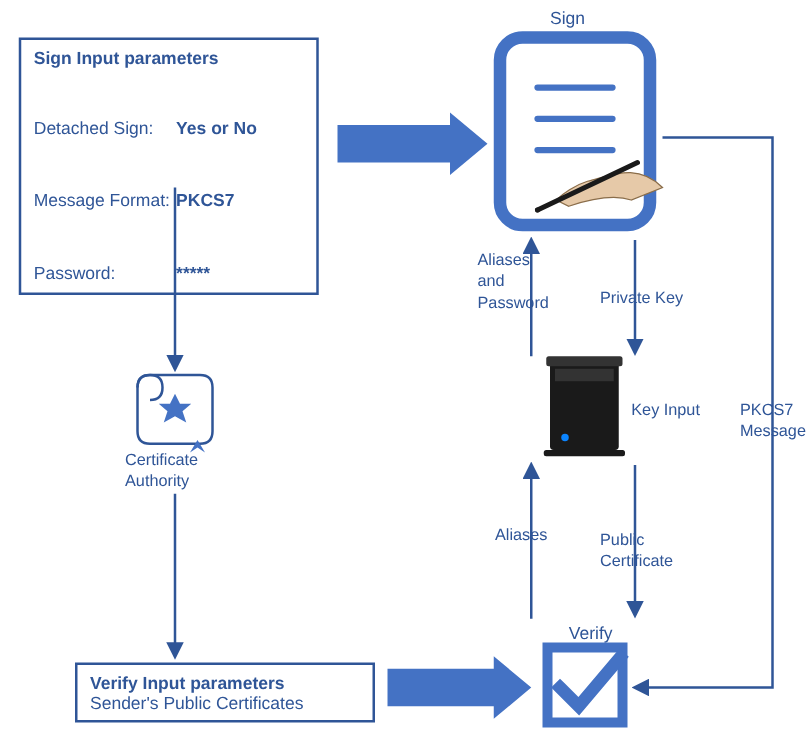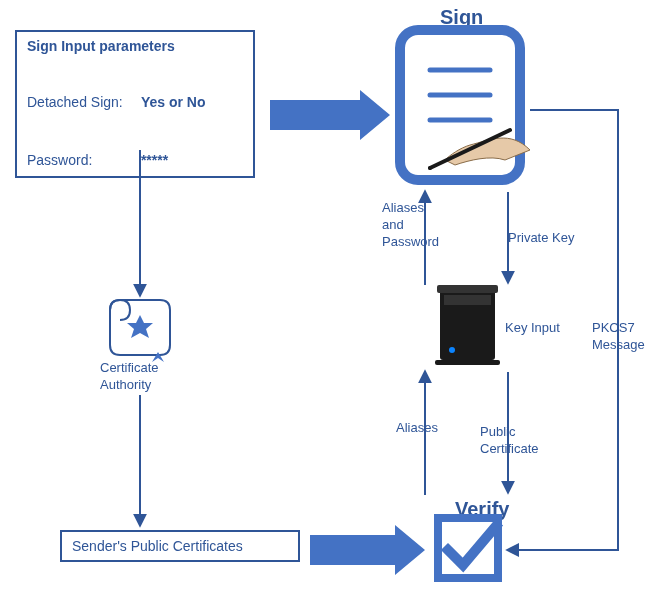--- a/index.html
+++ b/index.html
@@ -29,59 +29,64 @@
   .param-label { display: inline-block; width: 110px; }
   .param-value { font-weight: bold; }
   .label {
     position: absolute;
     color: #2f5597;
     font-size: 13px;
     line-height: 1.3;
   }
   .heading {
     position: absolute;
-    font-weight: bold;
+    font-weight: normal;
     color: #2f5597;
-    font-size: 20px;
+    font-size: 14px;
   }
   svg.overlay {
     position: absolute;
     left: 0; top: 0;
     width: 648px; height: 601px;
     pointer-events: none;
   }
 </style>
 </head>
 <body>
 
 <div class="box" style="left:15px; top:30px; width:240px;">
   <div class="box-title">Sign Input parameters</div>
   <div class="param-row">
     <span class="param-label">Detached Sign:</span>
     <span class="param-value">Yes or No</span>
   </div>
   <div class="param-row">
+    <span class="param-label">Message Format:</span>
+    <span class="param-value">PKCS7</span>
+  </div>
+  <div class="param-row">
     <span class="param-label">Password:</span>
     <span class="param-value">*****</span>
   </div>
 </div>
 
 <div class="box" style="left:60px; top:530px; width:240px;">
+  <div style="font-weight:bold;">Verify Input parameters</div>
   <div>Sender's Public Certificates</div>
 </div>
 
 <div class="heading" style="left:440px; top:6px;">Sign</div>
 <div class="heading" style="left:455px; top:498px;">Verify</div>
 
 <div class="label" style="left:100px; top:360px; width:80px; white-space:pre-line;">Certificate
 Authority</div>
 <div class="label" style="left:382px; top:200px; width:70px; white-space:pre-line;">Aliases
 and
 Password</div>
-<div class="label" style="left:508px; top:230px; width:80px;">Private Key</div>
+<div class="label" style="left:480px; top:230px; width:80px;">Private Key</div>
 <div class="label" style="left:505px; top:320px; width:80px;">Key Input</div>
 <div class="label" style="left:396px; top:420px; width:60px;">Aliases</div>
 <div class="label" style="left:480px; top:424px; width:80px; white-space:pre-line;">Public
 Certificate</div>
 <div class="label" style="left:592px; top:320px; width:60px; white-space:pre-line;">PKCS7
 Message</div>
 <div class="label" style="left:298px; top:109px; width:50px; color:#fff;">Input</div>
 <div class="label" style="left:330px; top:543px; width:50px; color:#fff;">Input</div>
 
 <svg class="overlay" viewBox="0 0 648 601">

